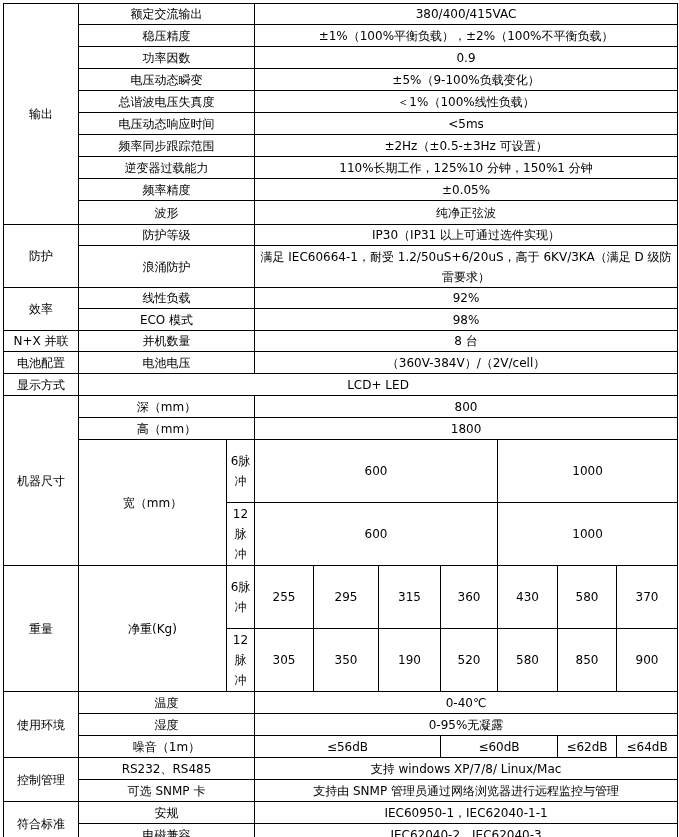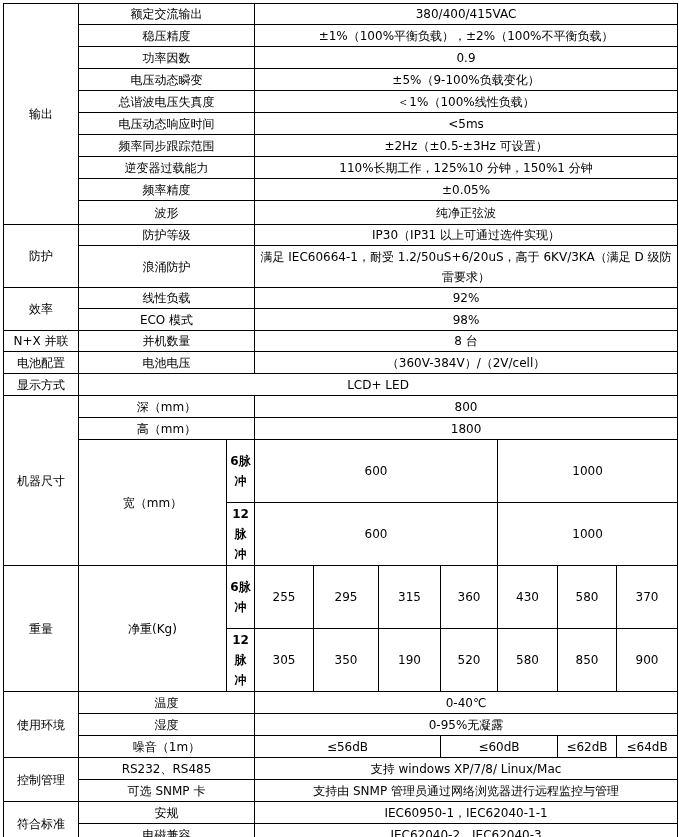--- a/index.html
+++ b/index.html
@@ -3,21 +3,21 @@
 <meta charset="utf-8">
 <style>
   html, body { margin: 0; padding: 0; background: #ffffff; }
   body { width: 679px; height: 837px; position: relative; overflow: hidden;
          font-family: "DejaVu Sans", "Liberation Sans", sans-serif; color: #000; }
   table.spec { position: absolute; left: 3px; top: 3px; border-collapse: collapse;
                table-layout: fixed; width: 674px; font-size: 12px; }
   table.spec td { border: 1px solid #000; text-align: center; vertical-align: middle;
                   padding: 0 2px; line-height: 20px; overflow: hidden; }
   .pulse { line-height: 20px; }
-  .narrow { padding: 0; font-weight: bold; }
+  .narrow { padding: 0; }
 </style>
 </head>
 <body>
 
 <table class="spec">
   <colgroup>
     <col style="width:75px">
     <col style="width:148px">
     <col style="width:28px">
     <col style="width:59px">

